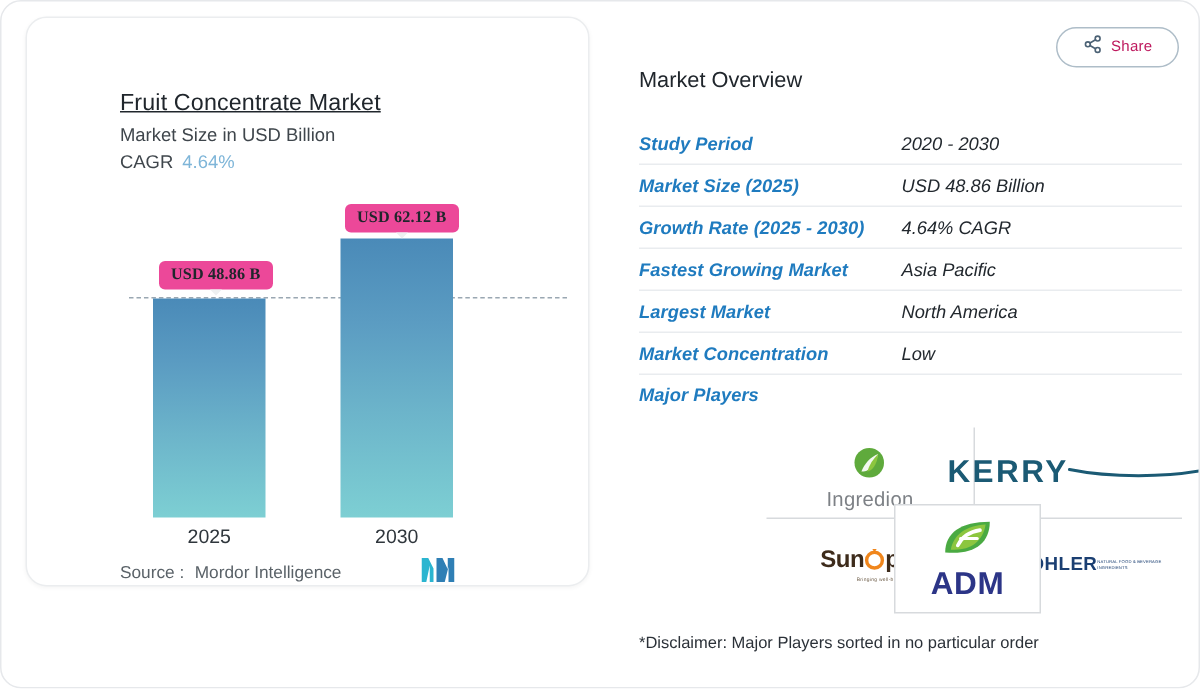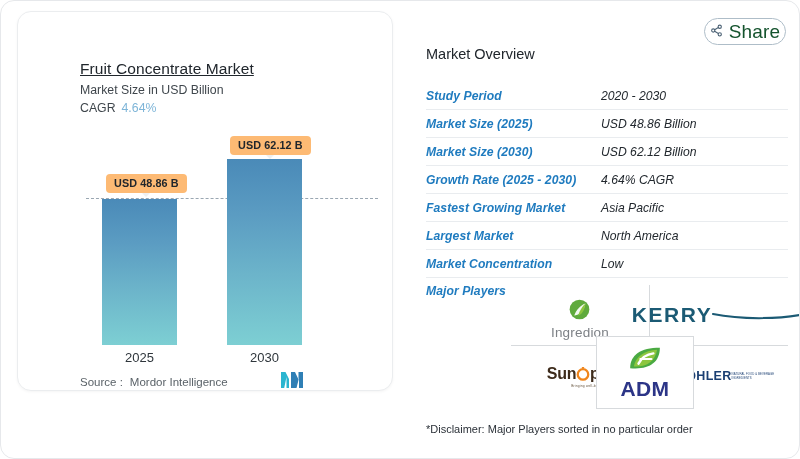--- a/index.html
+++ b/index.html
@@ -33,22 +33,22 @@
     border-radius: 16px;
     background: #ffffff;
     display: flex;
     align-items: center;
     justify-content: center;
     gap: 6px;
     cursor: pointer;
     box-sizing: border-box;
   }
   .share-btn .lbl {
-    font-size: 19px;
-    color: #14532d;
+    font-size: 10px;
+    color: #be185d;
     letter-spacing: .2px;
   }
   .share-ic { display: block; }
 
   
   .chart-card {
     position: absolute;
     left: 16px;
     top: 10px;
     width: 376px;
@@ -111,28 +111,29 @@
     color: #2f363c;
     text-align: center;
     width: 75px;
     top: 338px;
   }
   .xlabel-2025 { left: 84px; }
   .xlabel-2030 { left: 209px; }
 
   .pill {
     position: absolute;
-    background: #fdba74;
+    background: #ec4899;
     border-radius: 4px;
     padding: 3px 8px 4px;
     font-size: 10.8px;
     color: #20262c;
     font-weight: 600;
     white-space: nowrap;
     letter-spacing: .1px;
+    font-family: Liberation Serif, serif;
   }
   .pill::after {
     content: "";
     position: absolute;
     left: 50%;
     bottom: -4px;
     margin-left: -4px;
     border-left: 4px solid transparent;
     border-right: 4px solid transparent;
     border-top: 4px solid #eef0f1;
@@ -346,24 +347,20 @@
     <div class="panel-title">Market Overview</div>
 
     <div class="table">
       <div class="trow">
         <div class="tlabel">Study Period</div>
         <div class="tvalue">2020 - 2030</div>
       </div>
       <div class="trow">
         <div class="tlabel">Market Size (2025)</div>
         <div class="tvalue">USD 48.86 Billion</div>
-      </div>
-      <div class="trow">
-        <div class="tlabel">Market Size (2030)</div>
-        <div class="tvalue">USD 62.12 Billion</div>
       </div>
       <div class="trow">
         <div class="tlabel">Growth Rate (2025 - 2030)</div>
         <div class="tvalue">4.64% CAGR</div>
       </div>
       <div class="trow">
         <div class="tlabel">Fastest Growing Market</div>
         <div class="tvalue">Asia Pacific</div>
       </div>
       <div class="trow">

